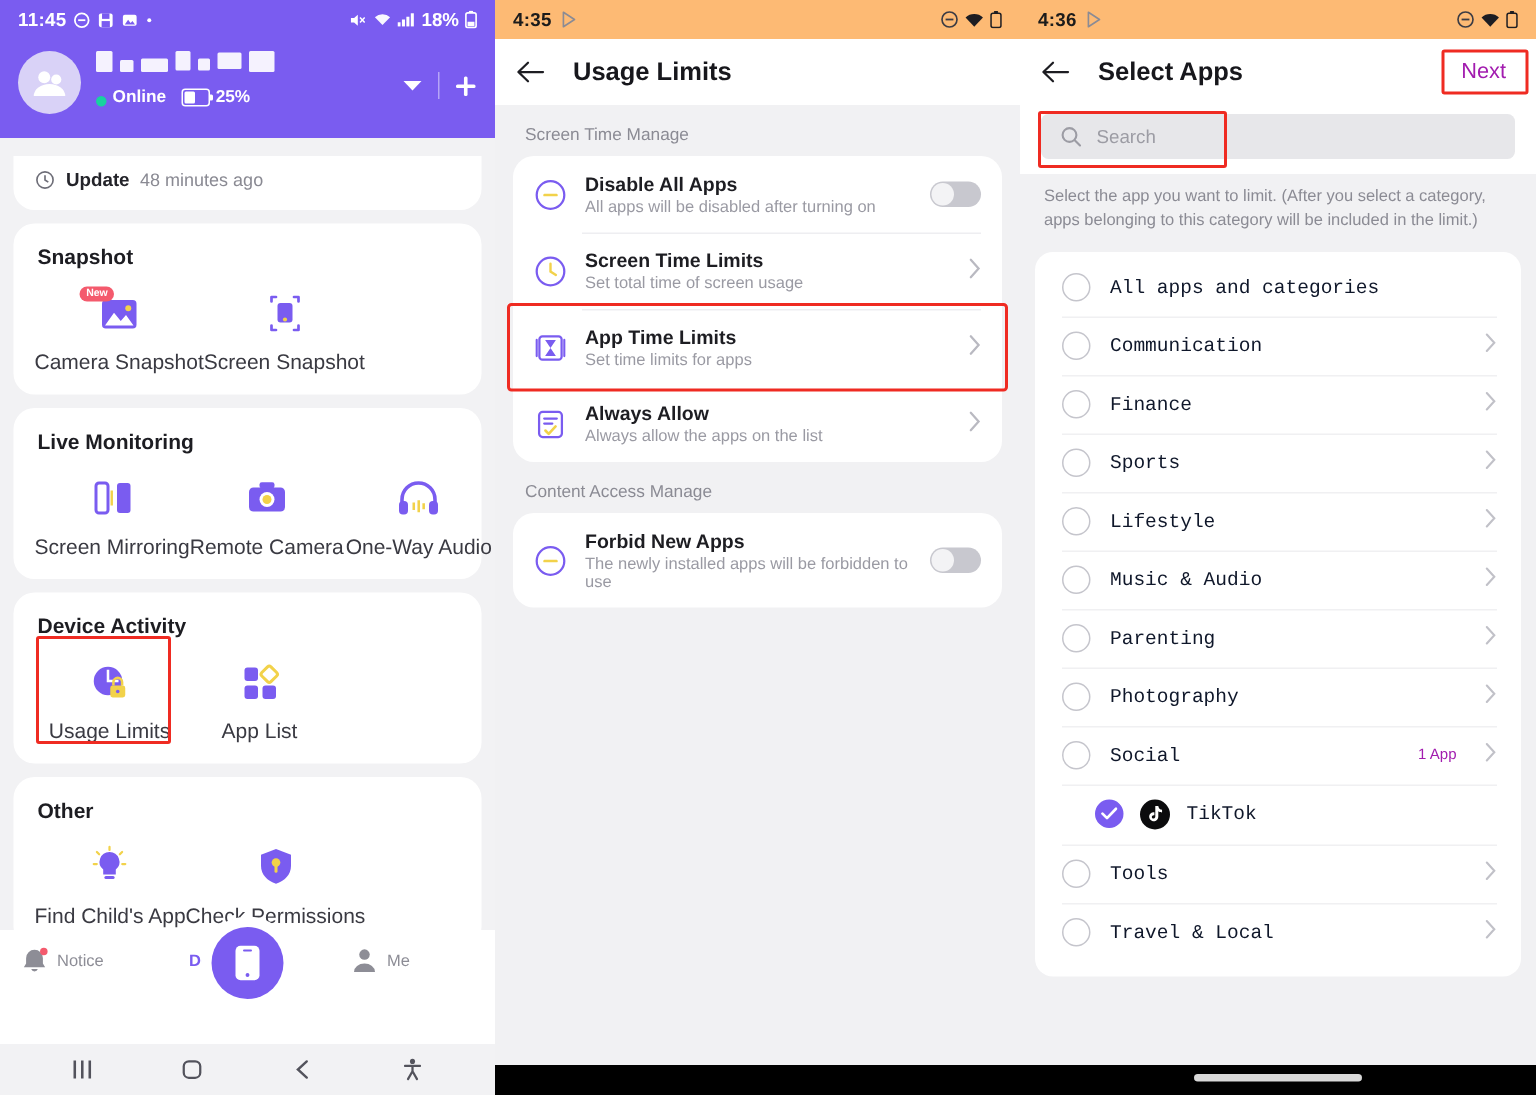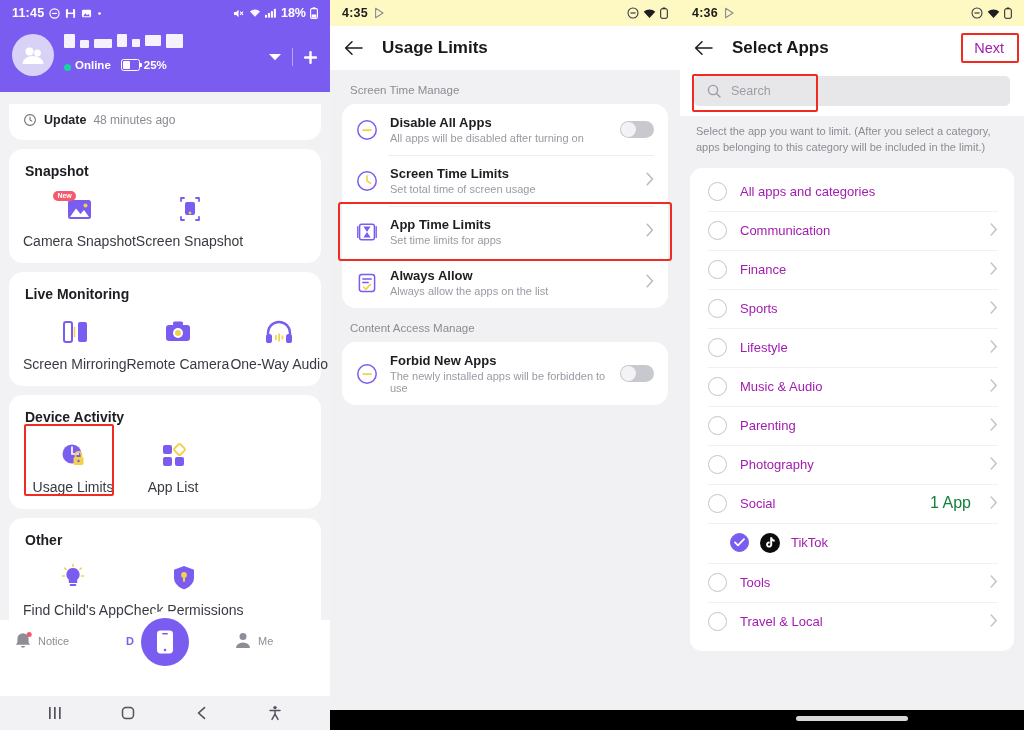--- a/index.html
+++ b/index.html
@@ -34,21 +34,21 @@
   .statusbar {
     display: flex; align-items: center; justify-content: space-between;
     height: 26px; padding: 0 12px;
     font-size: 12.5px; font-weight: bold;
   }
   .sb-left { display: flex; align-items: center; gap: 5px; }
   .sb-right { display: flex; align-items: center; gap: 4px; }
   .sb-time { letter-spacing: .2px; }
 
   .statusbar.purple { background: #7a5cf0; color: #ffffff; }
-  .statusbar.white  { background: #fef9c3; color: #1b1b1b; }
+  .statusbar.white  { background: #fdba74; color: #1b1b1b; }
 
   .ic { display: inline-block; line-height: 1; }
   .ic svg { display: block; }
 
   
   .l-header {
     background: #7a5cf0;
     padding: 6px 12px 16px 12px;
     border-bottom-left-radius: 0; border-bottom-right-radius: 0;
   }
@@ -227,22 +227,22 @@
     background: #f0f0f2;
   }
   .radio {
     width: 17px; height: 17px; border-radius: 50%;
     border: 1.4px solid #c5c5cc; flex: 0 0 auto; background: #fff;
   }
   .radio.checked {
     background: #7a5cf0; border-color: #7a5cf0;
     display:flex; align-items:center; justify-content:center;
   }
-  .rrow .rlabel { flex: 1; font-size: 13px; color: #a21caf; }
-  .rrow .rcount { font-size: 16px; color: #15803d; margin-right: 6px; }
+  .rrow .rlabel { flex: 1; font-size: 13px; color: #0f172a; font-family: Liberation Mono, monospace; }
+  .rrow .rcount { font-size: 10px; color: #a21caf; margin-right: 6px; }
   .rrow.app { padding-left: 40px; gap: 11px; }
   .tiktok {
     width: 20px; height: 20px; border-radius: 50%; background: #0b0b0d;
     display:flex; align-items:center; justify-content:center; flex: 0 0 auto;
   }
   .homebar-area { position: absolute; left:0; right:0; bottom:0; height: 20px; background:#000; }
   .homebar {
     position:absolute; left:50%; transform:translateX(-50%); top:6px;
     width: 112px; height: 5px; border-radius: 3px; background: #d8d8d8;
   }

